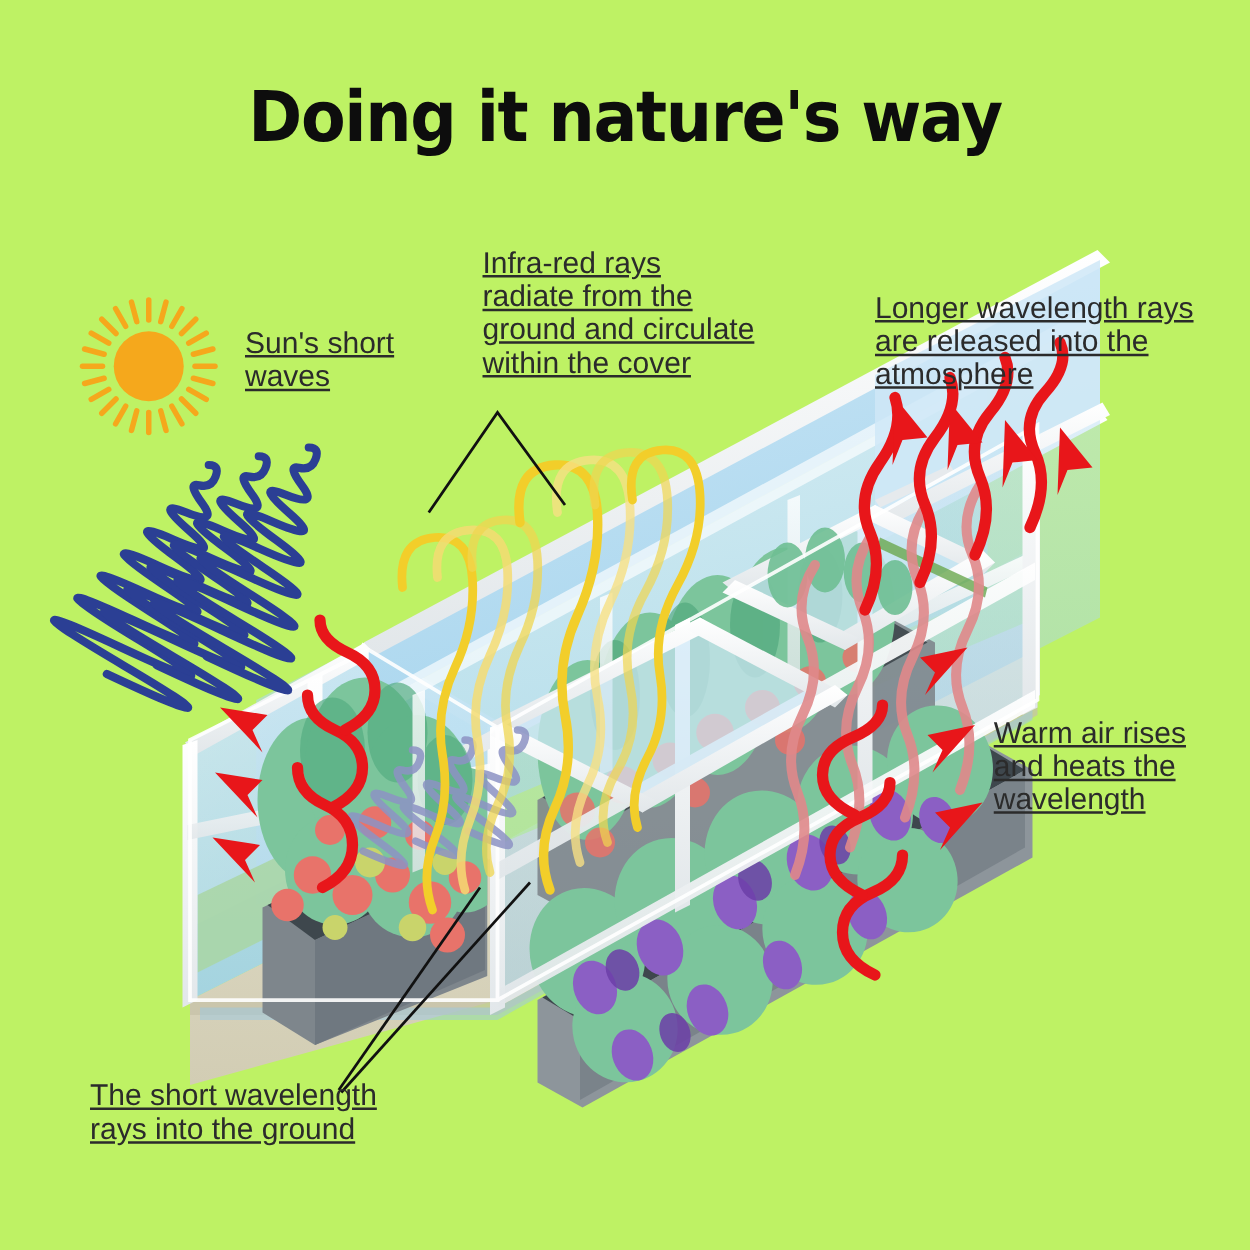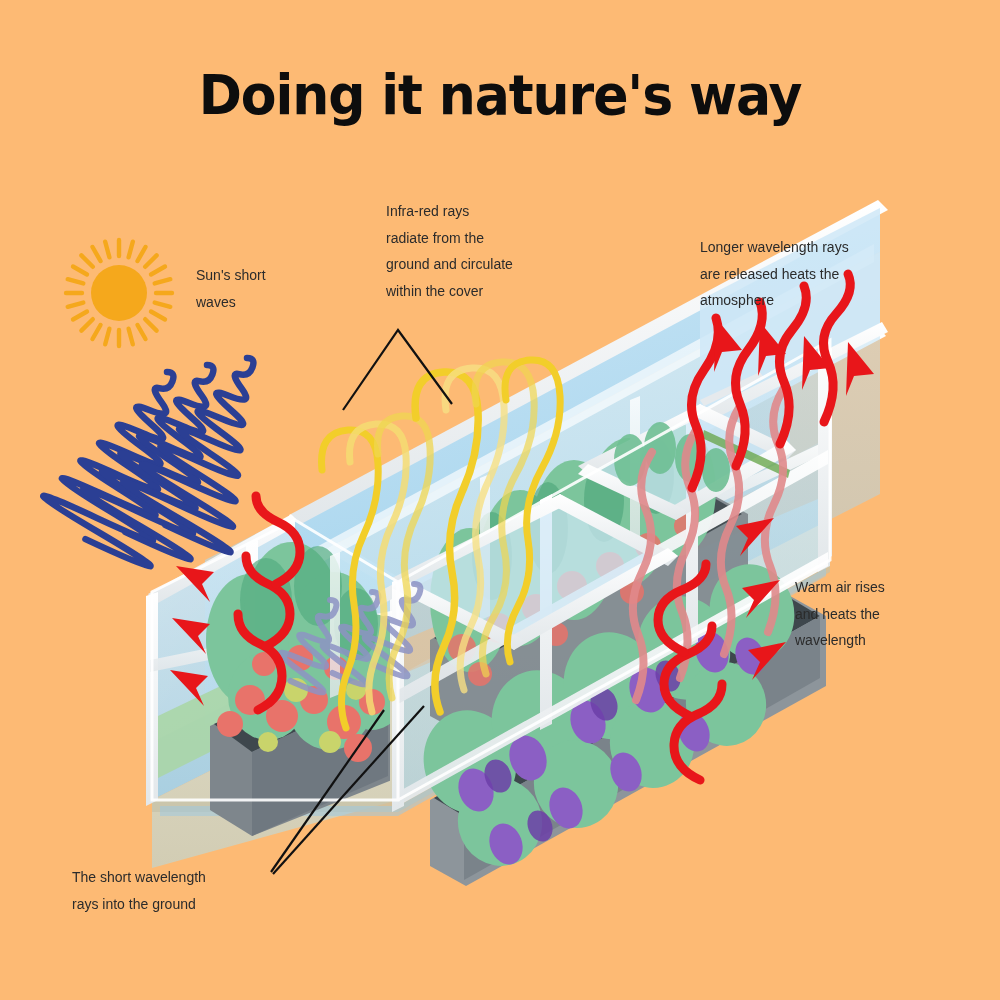--- a/index.html
+++ b/index.html
@@ -7,44 +7,45 @@
     padding: 0;
     background: #ffffff;
   }
   body {
     font-family: "Liberation Sans", sans-serif;
   }
   #stage {
     position: relative;
     width: 1000px;
     height: 1000px;
-    background: #fdba74;
+    background: #bef264;
     overflow: hidden;
   }
   #title {
     position: absolute;
     left: 0;
     top: 62px;
     width: 1000px;
     text-align: center;
     font-family: "DejaVu Sans", sans-serif;
     font-weight: bold;
     font-size: 56px;
     letter-spacing: -1.2px;
     color: #0d0d0d;
     transform: scaleX(0.93);
     white-space: nowrap;
   }
   .callout {
     position: absolute;
     font-family: "Liberation Sans", sans-serif;
-    font-size: 14px;
+    font-size: 24px;
     line-height: 26.5px;
     color: #2b2b2b;
     white-space: pre-line;
+    text-decoration: underline;
   }
   #c-sun     { left: 196px; top: 262px; }
   #c-infra   { left: 386px; top: 198px; }
   #c-longer  { left: 700px; top: 234px; }
   #c-warm    { left: 795px; top: 574px; }
   #c-ground  { left: 72px;  top: 864px; }
 
   #art {
     position: absolute;
     left: 0;
@@ -401,21 +402,21 @@
     </g>
   </svg>
 
   <div id="c-sun" class="callout nosel">Sun's short
 waves</div>
   <div id="c-infra" class="callout nosel">Infra-red rays
 radiate from the
 ground and circulate
 within the cover</div>
   <div id="c-longer" class="callout nosel">Longer wavelength rays
-are released heats the
+are released into the
 atmosphere</div>
   <div id="c-warm" class="callout nosel">Warm air rises
 and heats the
 wavelength</div>
   <div id="c-ground" class="callout nosel">The short wavelength
 rays into the ground</div>
 
 </div>
 
 </body></html>

